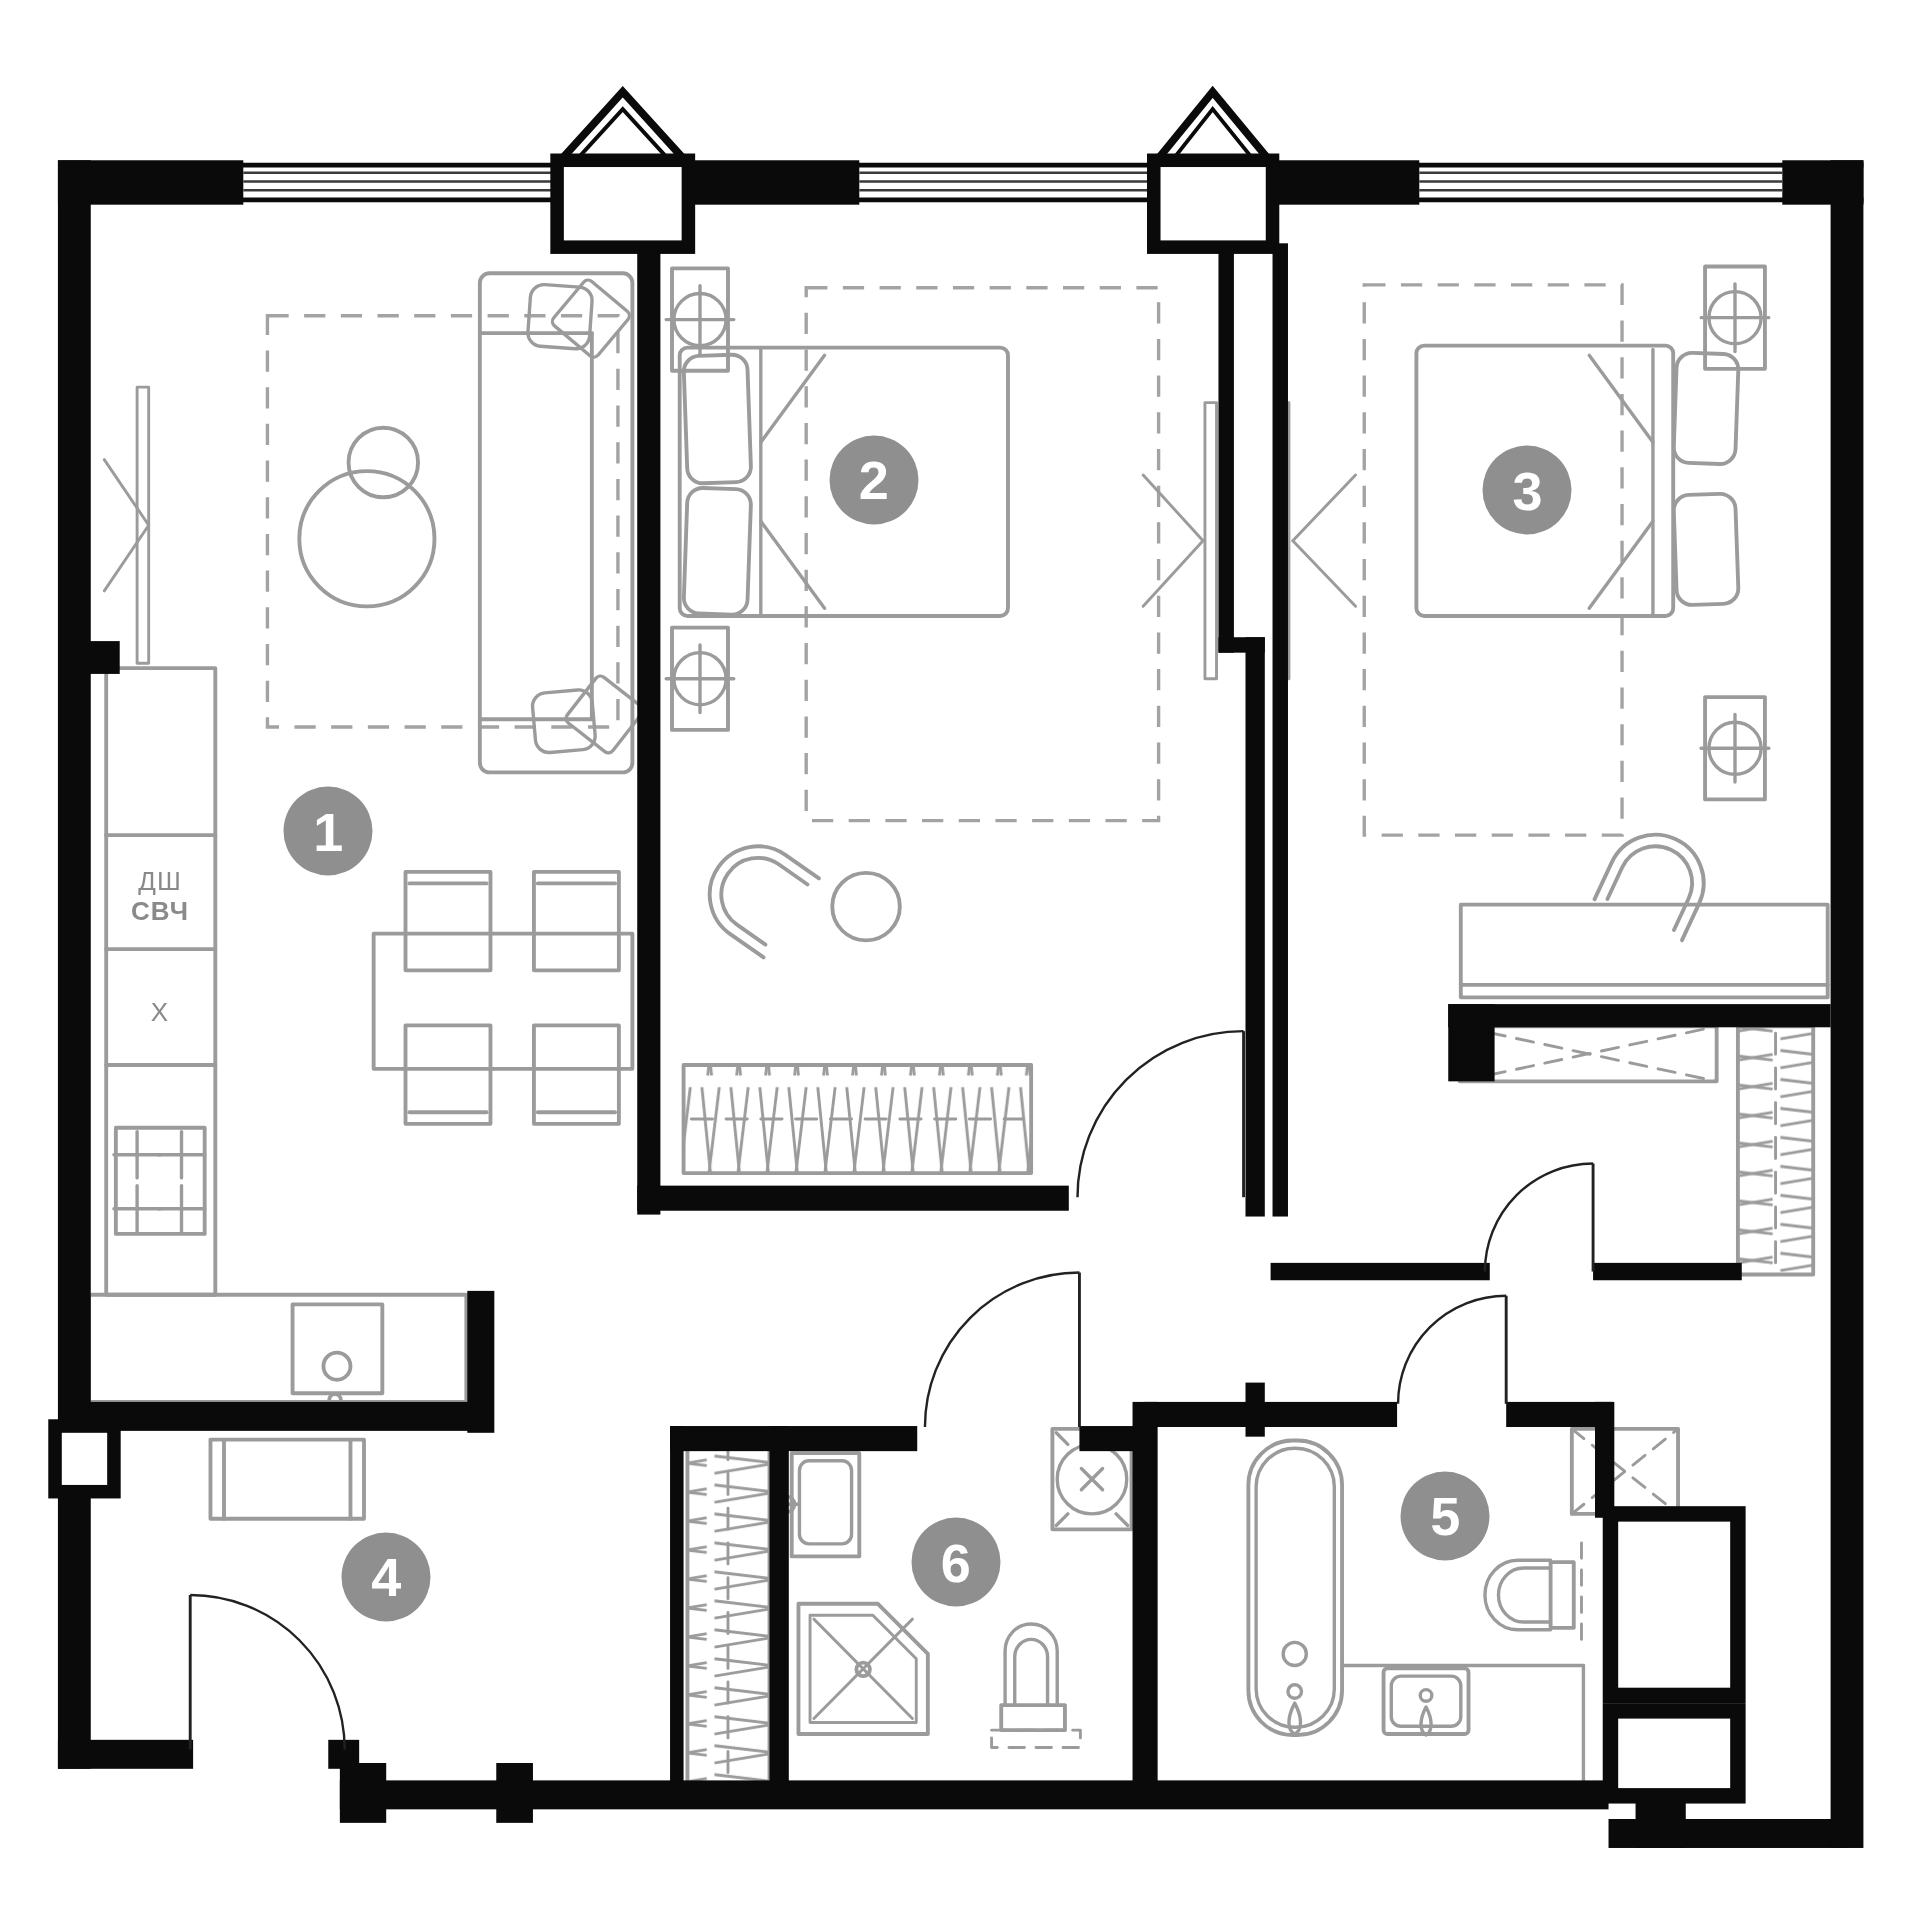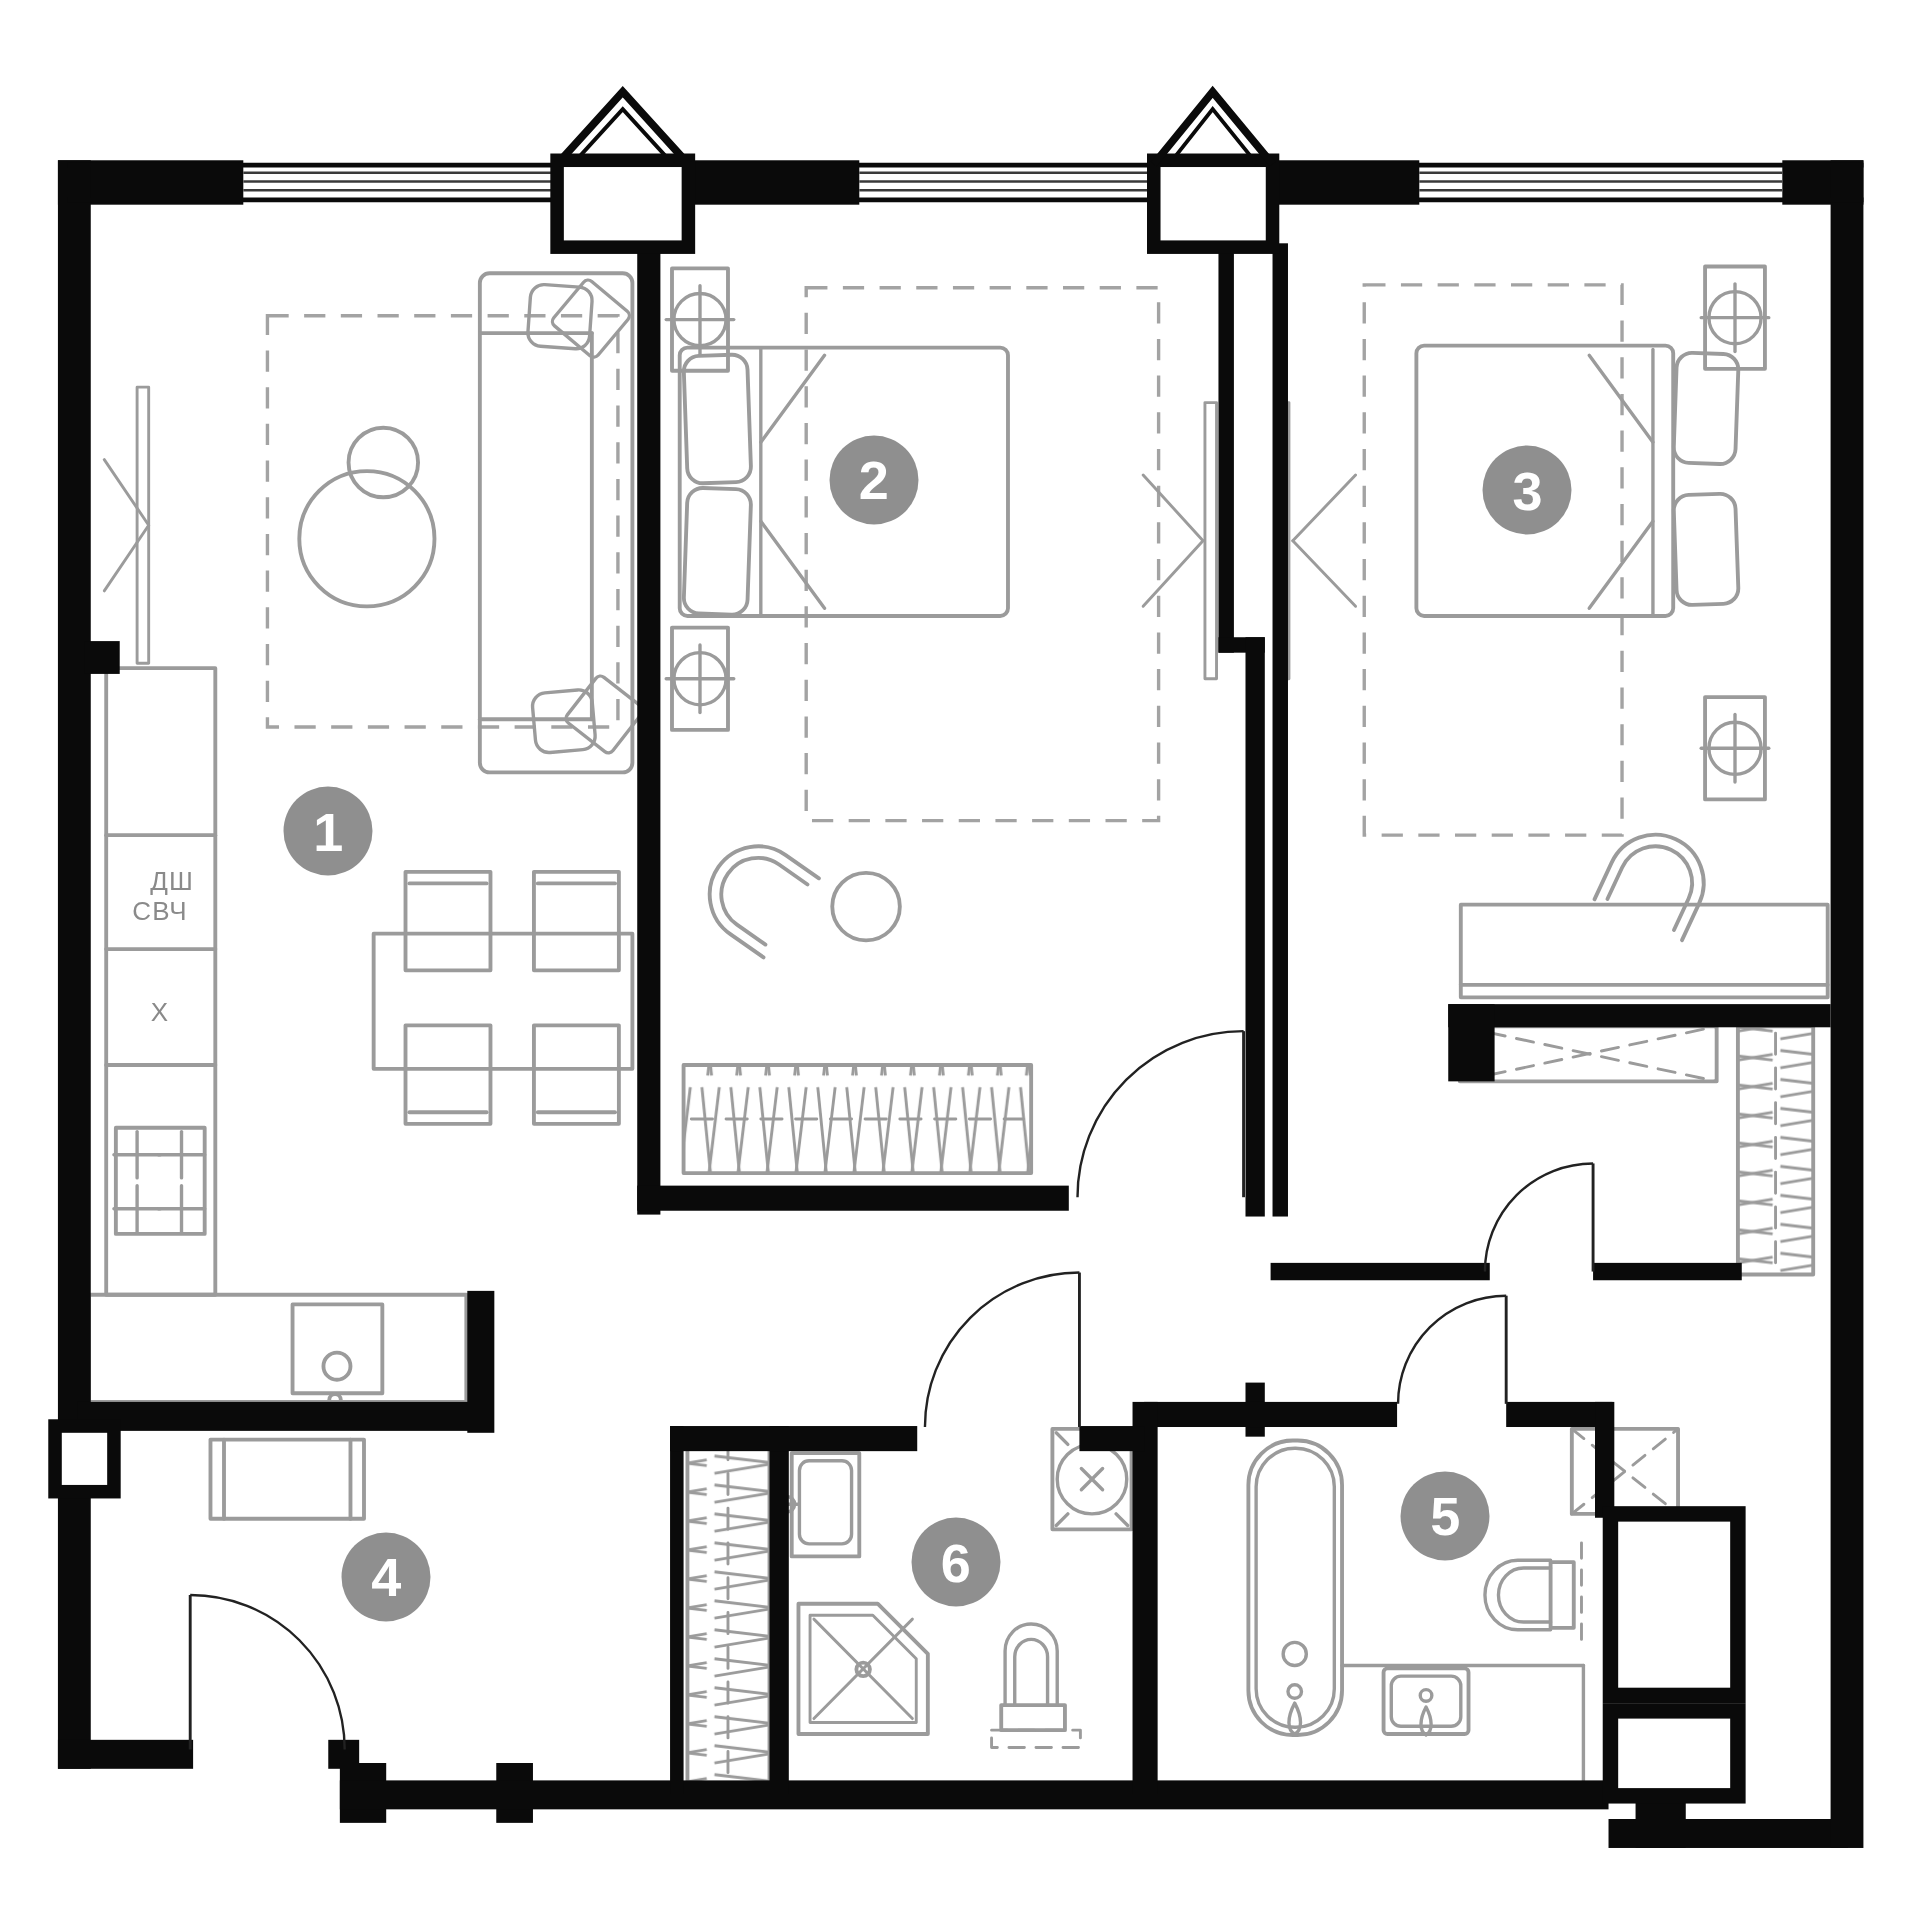--- a/index.html
+++ b/index.html
@@ -365,18 +365,18 @@
   </g>
 </svg>
 
 <div class="badge" style="left:17%;top:43.05%;">1</div>
 <div class="badge" style="left:45.25%;top:24.85%;">2</div>
 <div class="badge" style="left:79.1%;top:25.4%;">3</div>
 <div class="badge" style="left:20%;top:81.65%;">4</div>
 <div class="badge" style="left:74.85%;top:78.5%;">5</div>
 <div class="badge" style="left:49.5%;top:80.9%;">6</div>
 
-<div class="klabel" style="left:172px;top:881px;text-align:right;">ДШ</div>
-<div class="klabel" style="left:160px;top:911px;">СВЧ</div>
+<div class="klabel" style="left:160px;top:881px;text-align:right;">ДШ</div>
+<div class="klabel" style="left:160px;top:911px;font-weight:bold;">СВЧ</div>
 <div class="klabel" style="left:160px;top:1012px;">X</div>
 
 </div>
 
 
 </body></html>

